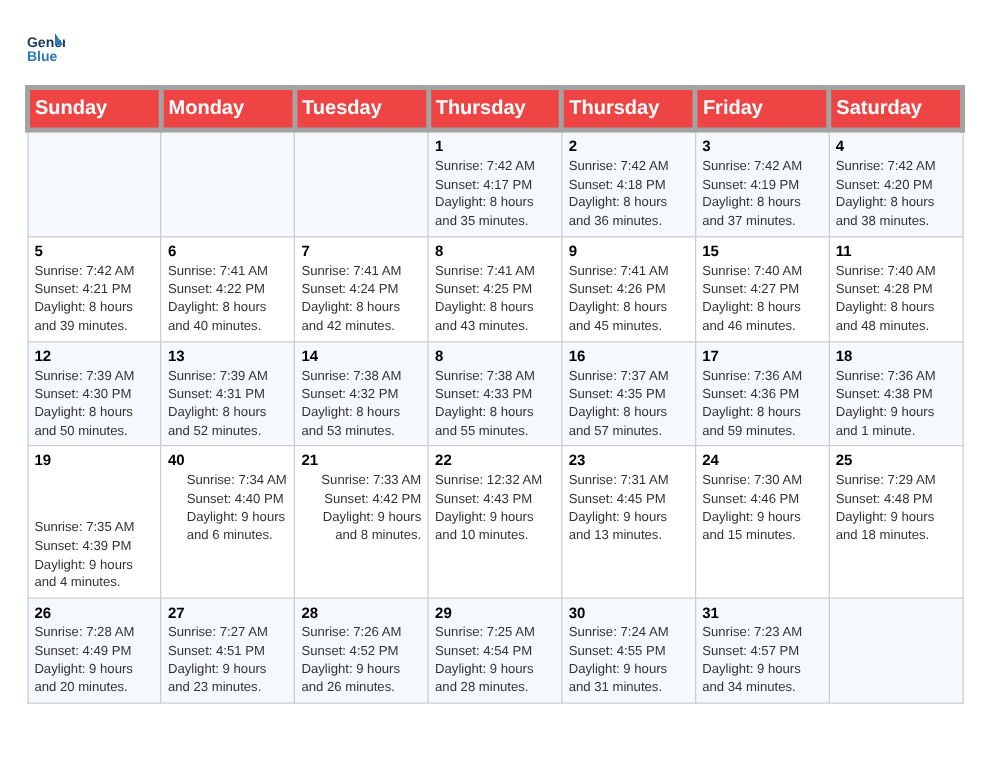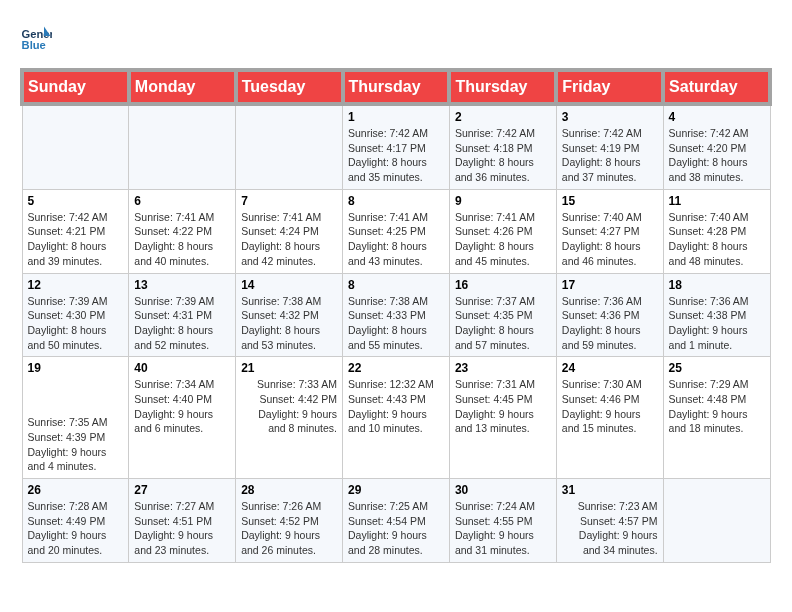--- a/index.html
+++ b/index.html
@@ -234,21 +234,21 @@
       </tr>
       <tr>
         <td>
           <div class="day-number">19</div>
           <div class="day-info" style="white-space: pre-line; margin-top: 40px;">Sunrise: 7:35 AM
 Sunset: 4:39 PM
 Daylight: 9 hours and 4 minutes.</div>
         </td>
         <td>
           <div class="day-number">40</div>
-          <div class="day-info" style="white-space: pre-line;">Sunrise: 7:34 AM
+          <div class="day-info" style="white-space: pre-line; margin-left: 15px;">Sunrise: 7:34 AM
 Sunset: 4:40 PM
 Daylight: 9 hours and 6 minutes.</div>
         </td>
         <td>
           <div class="day-number">21</div>
           <div class="day-info" style="white-space: pre-line; text-align: right;">Sunrise: 7:33 AM
 Sunset: 4:42 PM
 Daylight: 9 hours and 8 minutes.</div>
         </td>
         <td>
@@ -302,20 +302,20 @@
 Daylight: 9 hours and 28 minutes.</div>
         </td>
         <td>
           <div class="day-number">30</div>
           <div class="day-info" style="white-space: pre-line;">Sunrise: 7:24 AM
 Sunset: 4:55 PM
 Daylight: 9 hours and 31 minutes.</div>
         </td>
         <td>
           <div class="day-number">31</div>
-          <div class="day-info" style="white-space: pre-line; text-align: right;">Sunrise: 7:23 AM
+          <div class="day-info" style="white-space: pre-line;">Sunrise: 7:23 AM
 Sunset: 4:57 PM
 Daylight: 9 hours and 34 minutes.</div>
         </td>
         <td class="empty-cell"></td>
       </tr>
     </tbody>
 </table>
 
 </body></html>

